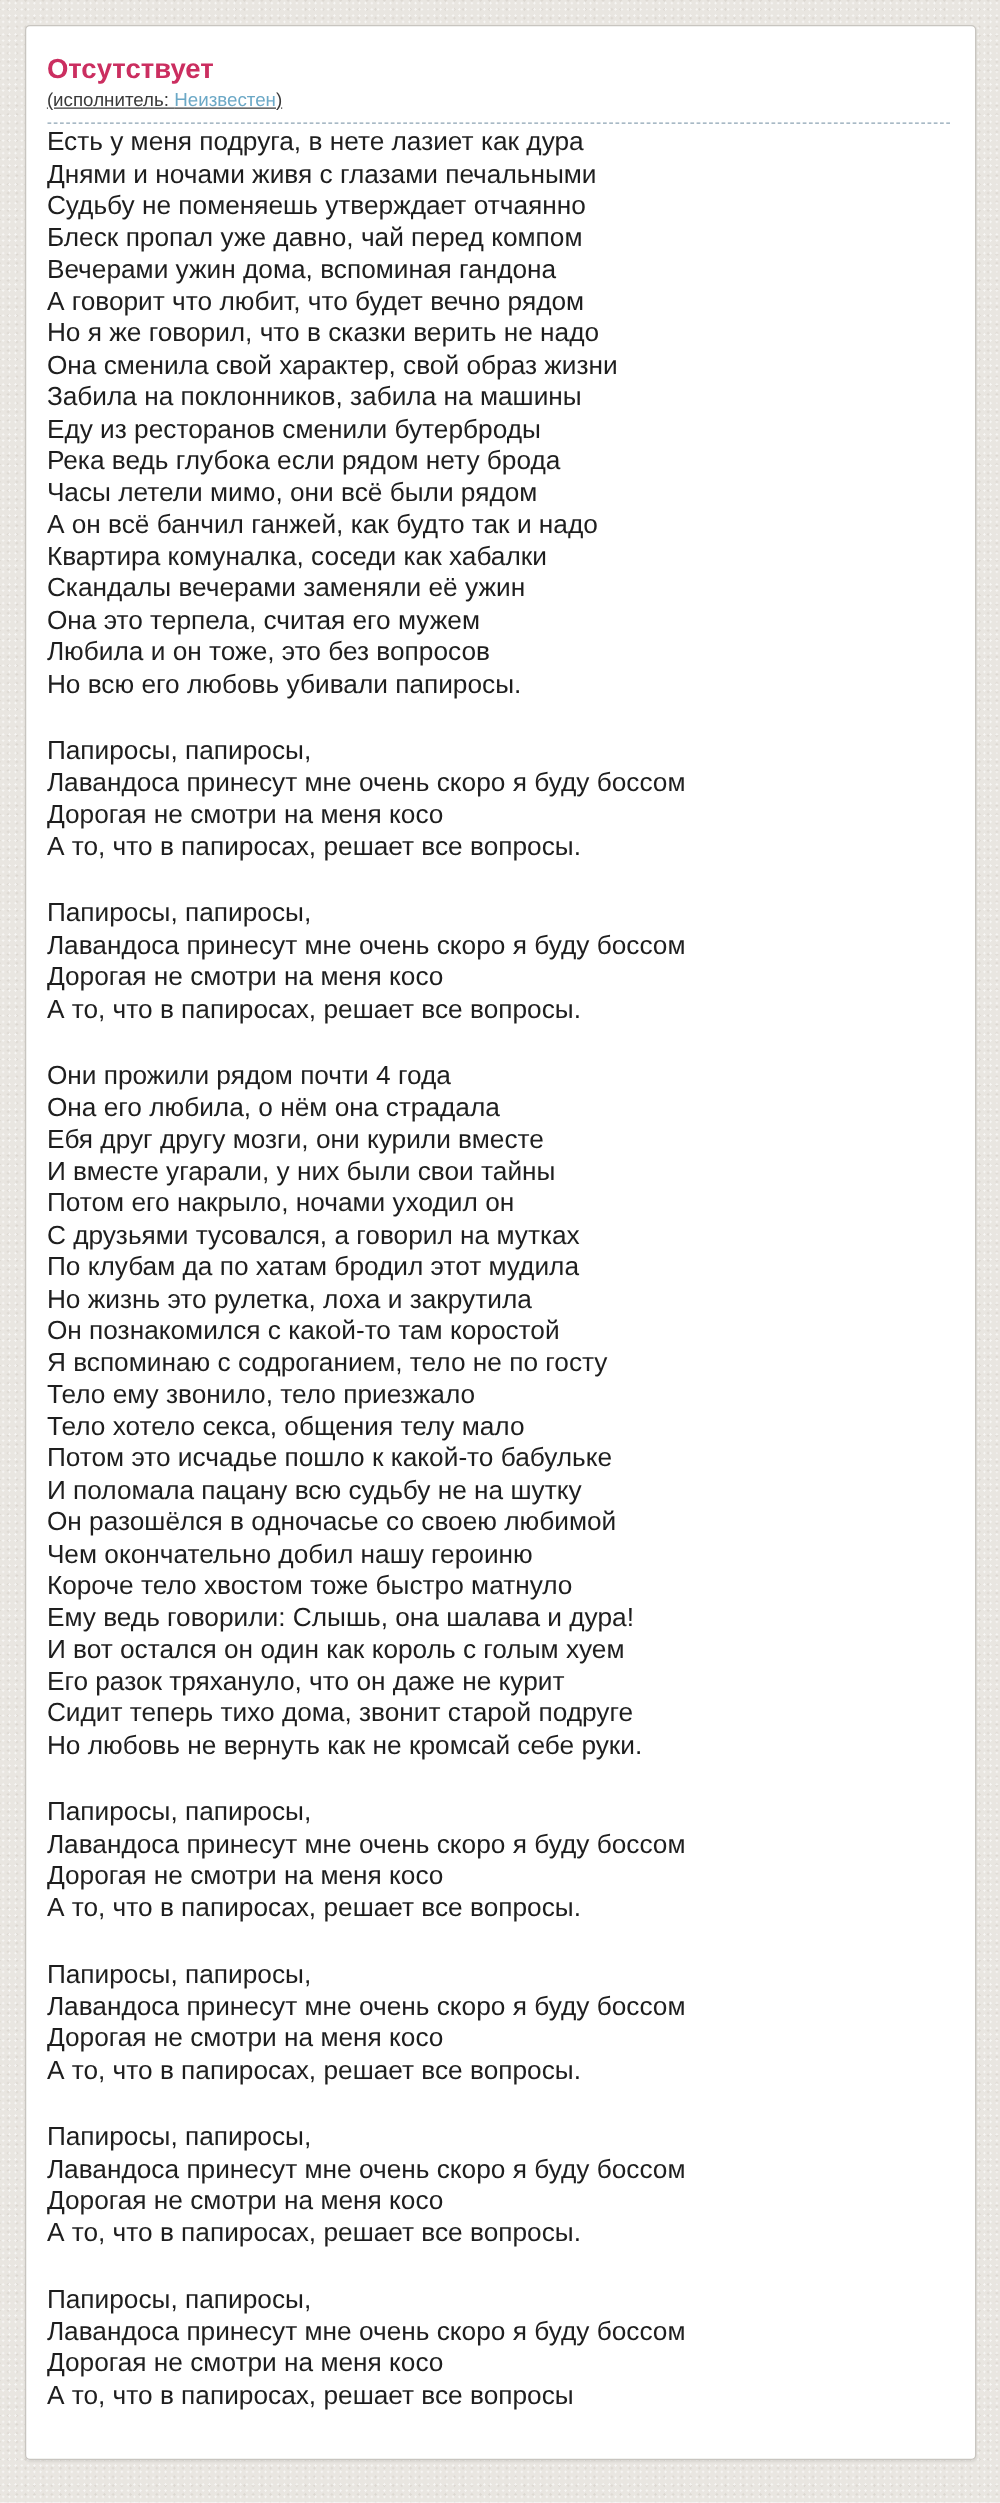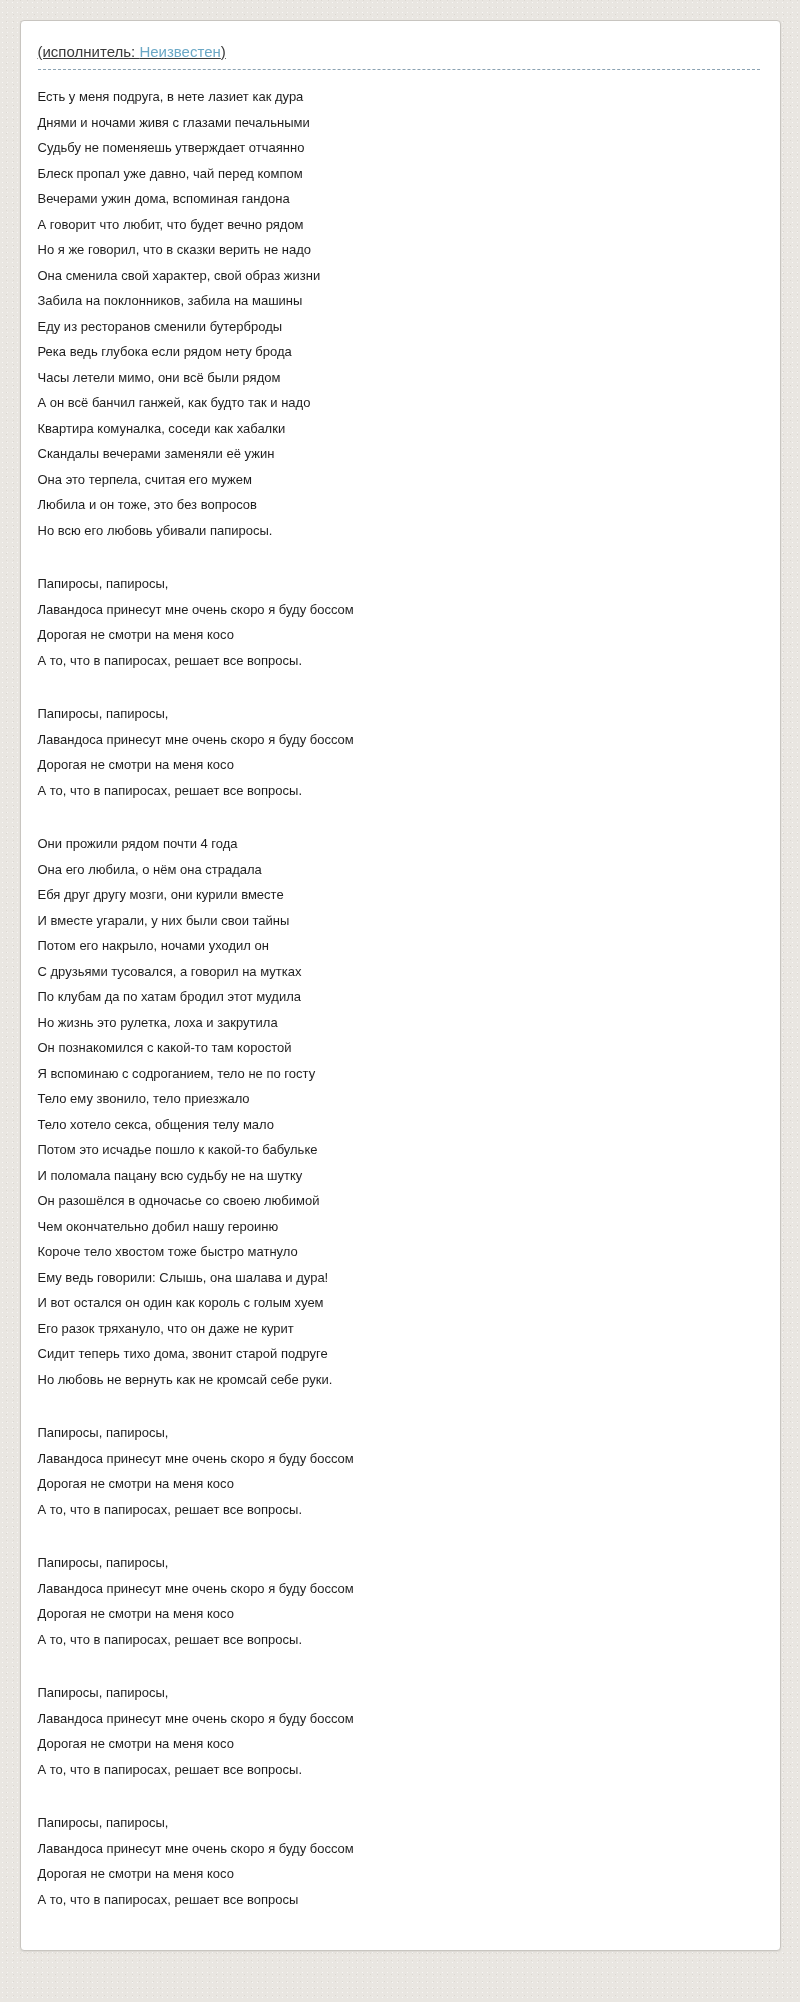--- a/index.html
+++ b/index.html
@@ -44,37 +44,38 @@
     line-height: 19px;
     color: var(--artist_text, #3a3a3a);
     text-decoration: underline;
   }
   .artist-link {
     color: var(--artist_link, #6ba8c6);
     text-decoration: none;
     cursor: pointer;
   }
   .lyrics {
-    margin-top: 14px;
-    font-size: 13px;
+    margin-top: 2px;
+    font-size: 21px;
     line-height: 25.5px;
     color: var(--text, #1e1e1e);
   }
   .lyrics p.stanza {
     margin: 0 0 28px 0;
   }
   .lyrics p.stanza:last-child {
     margin-bottom: 0;
   }
 </style>
 </head>
 <body>
 
 <div class="card">
   <div class="song-header">
+    <h1 class="song-title">Отсутствует</h1>
     <div class="artist-line"><span>(исполнитель: </span><a class="artist-link">Неизвестен</a><span>)</span></div>
   </div>
   <div class="lyrics" id="lyrics">
       <p class="stanza">Есть у меня подруга, в нете лазиет как дура<br>Днями и ночами живя с глазами печальными<br>Судьбу не поменяешь утверждает отчаянно<br>Блеск пропал уже давно, чай перед компом<br>Вечерами ужин дома, вспоминая гандона<br>А говорит что любит, что будет вечно рядом<br>Но я же говорил, что в сказки верить не надо<br>Она сменила свой характер, свой образ жизни<br>Забила на поклонников, забила на машины<br>Еду из ресторанов сменили бутерброды<br>Река ведь глубока если рядом нету брода<br>Часы летели мимо, они всё были рядом<br>А он всё банчил ганжей, как будто так и надо<br>Квартира комуналка, соседи как хабалки<br>Скандалы вечерами заменяли её ужин<br>Она это терпела, считая его мужем<br>Любила и он тоже, это без вопросов<br>Но всю его любовь убивали папиросы.</p>
       <p class="stanza">Папиросы, папиросы,<br>Лавандоса принесут мне очень скоро я буду боссом<br>Дорогая не смотри на меня косо<br>А то, что в папиросах, решает все вопросы.</p>
       <p class="stanza">Папиросы, папиросы,<br>Лавандоса принесут мне очень скоро я буду боссом<br>Дорогая не смотри на меня косо<br>А то, что в папиросах, решает все вопросы.</p>
       <p class="stanza">Они прожили рядом почти 4 года<br>Она его любила, о нём она страдала<br>Ебя друг другу мозги, они курили вместе<br>И вместе угарали, у них были свои тайны<br>Потом его накрыло, ночами уходил он<br>С друзьями тусовался, а говорил на мутках<br>По клубам да по хатам бродил этот мудила<br>Но жизнь это рулетка, лоха и закрутила<br>Он познакомился с какой-то там коростой<br>Я вспоминаю с содроганием, тело не по госту<br>Тело ему звонило, тело приезжало<br>Тело хотело секса, общения телу мало<br>Потом это исчадье пошло к какой-то бабульке<br>И поломала пацану всю судьбу не на шутку<br>Он разошёлся в одночасье со своею любимой<br>Чем окончательно добил нашу героиню<br>Короче тело хвостом тоже быстро матнуло<br>Ему ведь говорили: Слышь, она шалава и дура!<br>И вот остался он один как король с голым хуем<br>Его разок тряхануло, что он даже не курит<br>Сидит теперь тихо дома, звонит старой подруге<br>Но любовь не вернуть как не кромсай себе руки.</p>
       <p class="stanza">Папиросы, папиросы,<br>Лавандоса принесут мне очень скоро я буду боссом<br>Дорогая не смотри на меня косо<br>А то, что в папиросах, решает все вопросы.</p>
       <p class="stanza">Папиросы, папиросы,<br>Лавандоса принесут мне очень скоро я буду боссом<br>Дорогая не смотри на меня косо<br>А то, что в папиросах, решает все вопросы.</p>
       <p class="stanza">Папиросы, папиросы,<br>Лавандоса принесут мне очень скоро я буду боссом<br>Дорогая не смотри на меня косо<br>А то, что в папиросах, решает все вопросы.</p>

